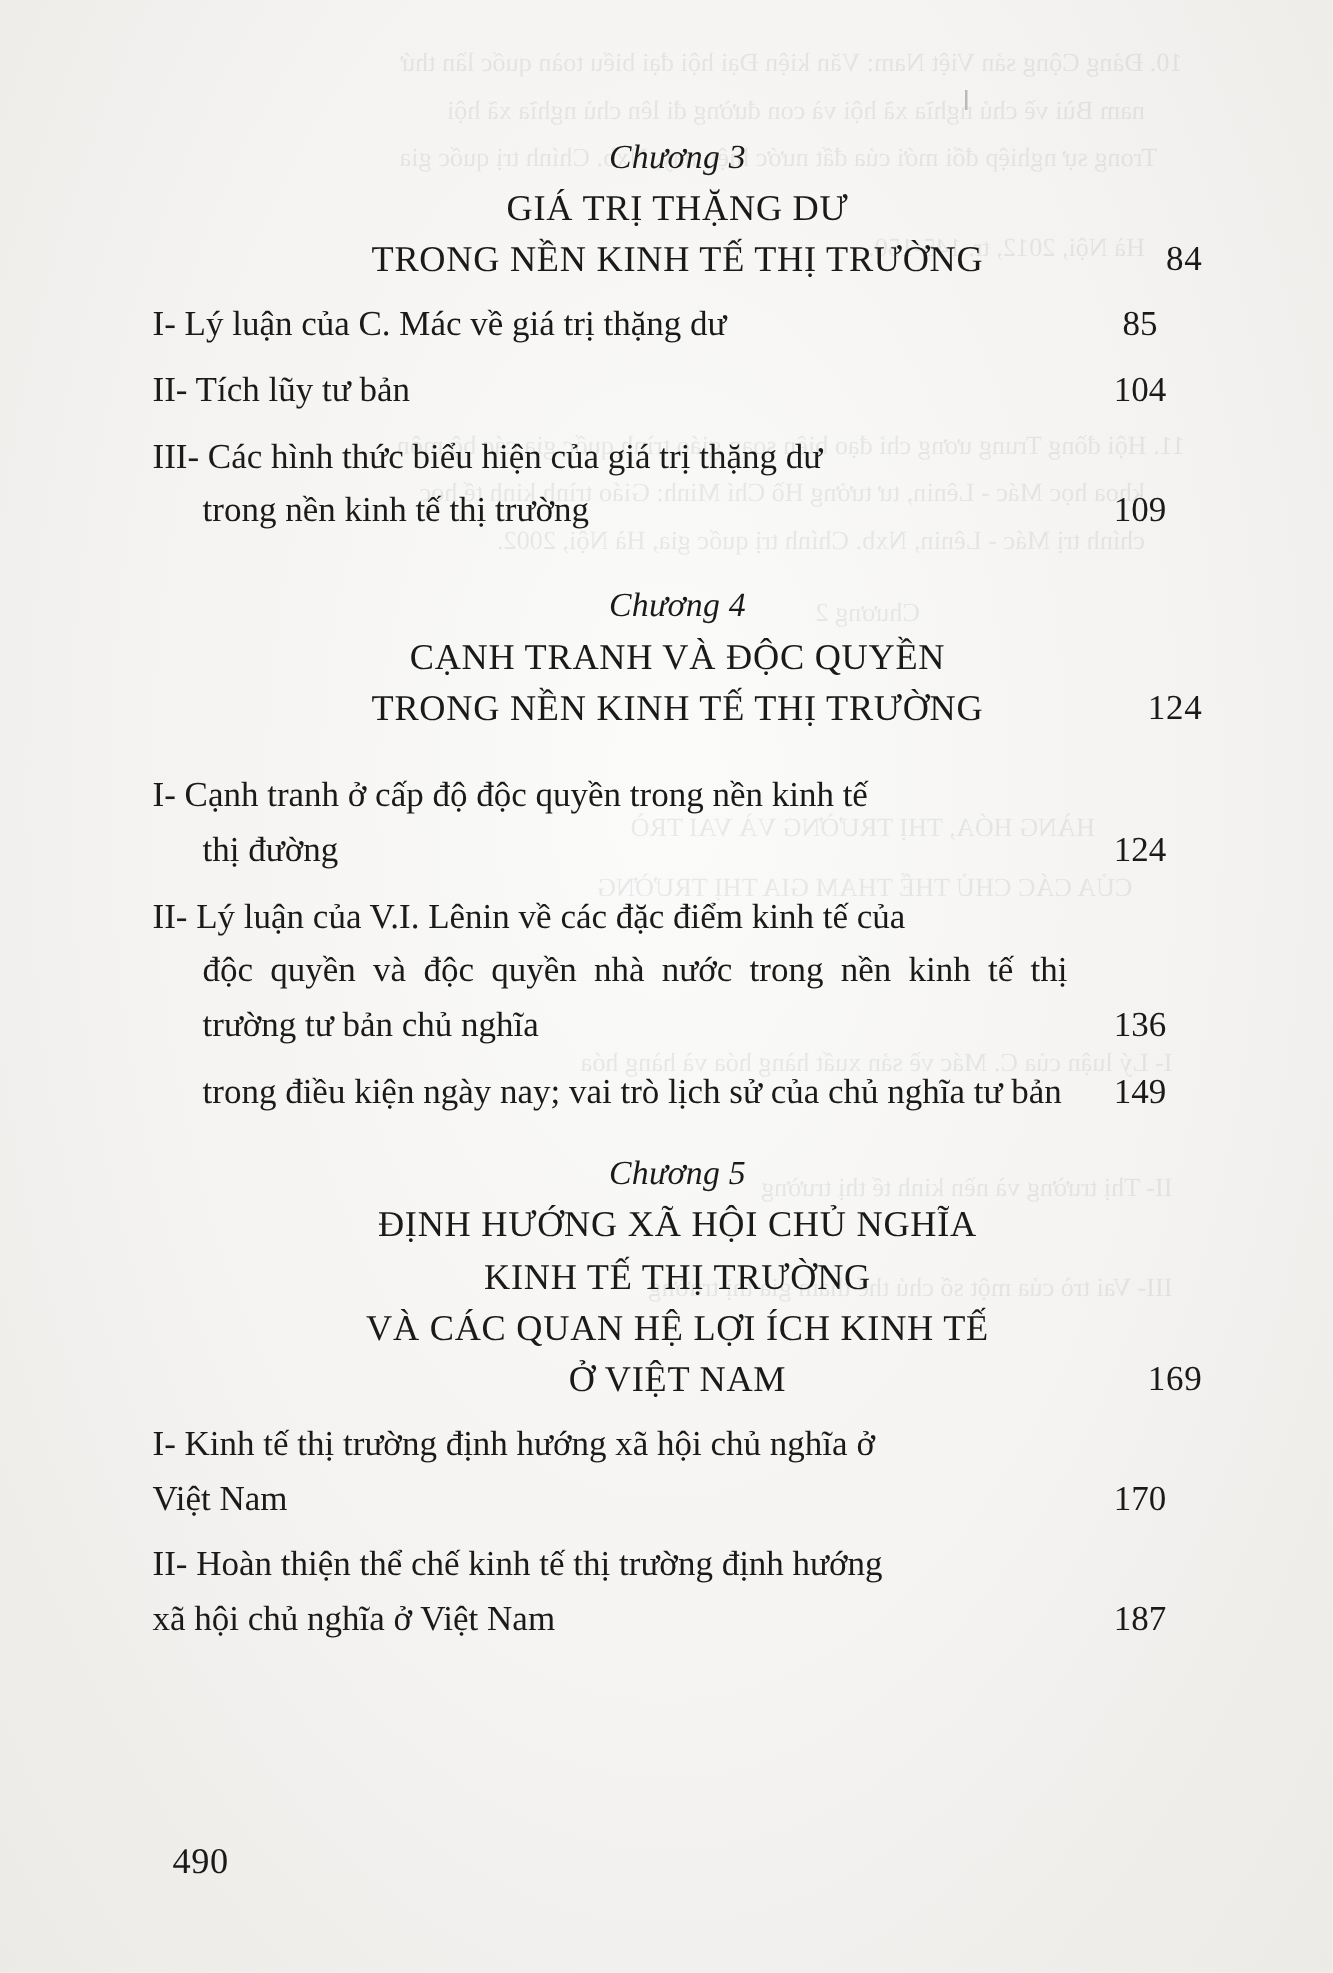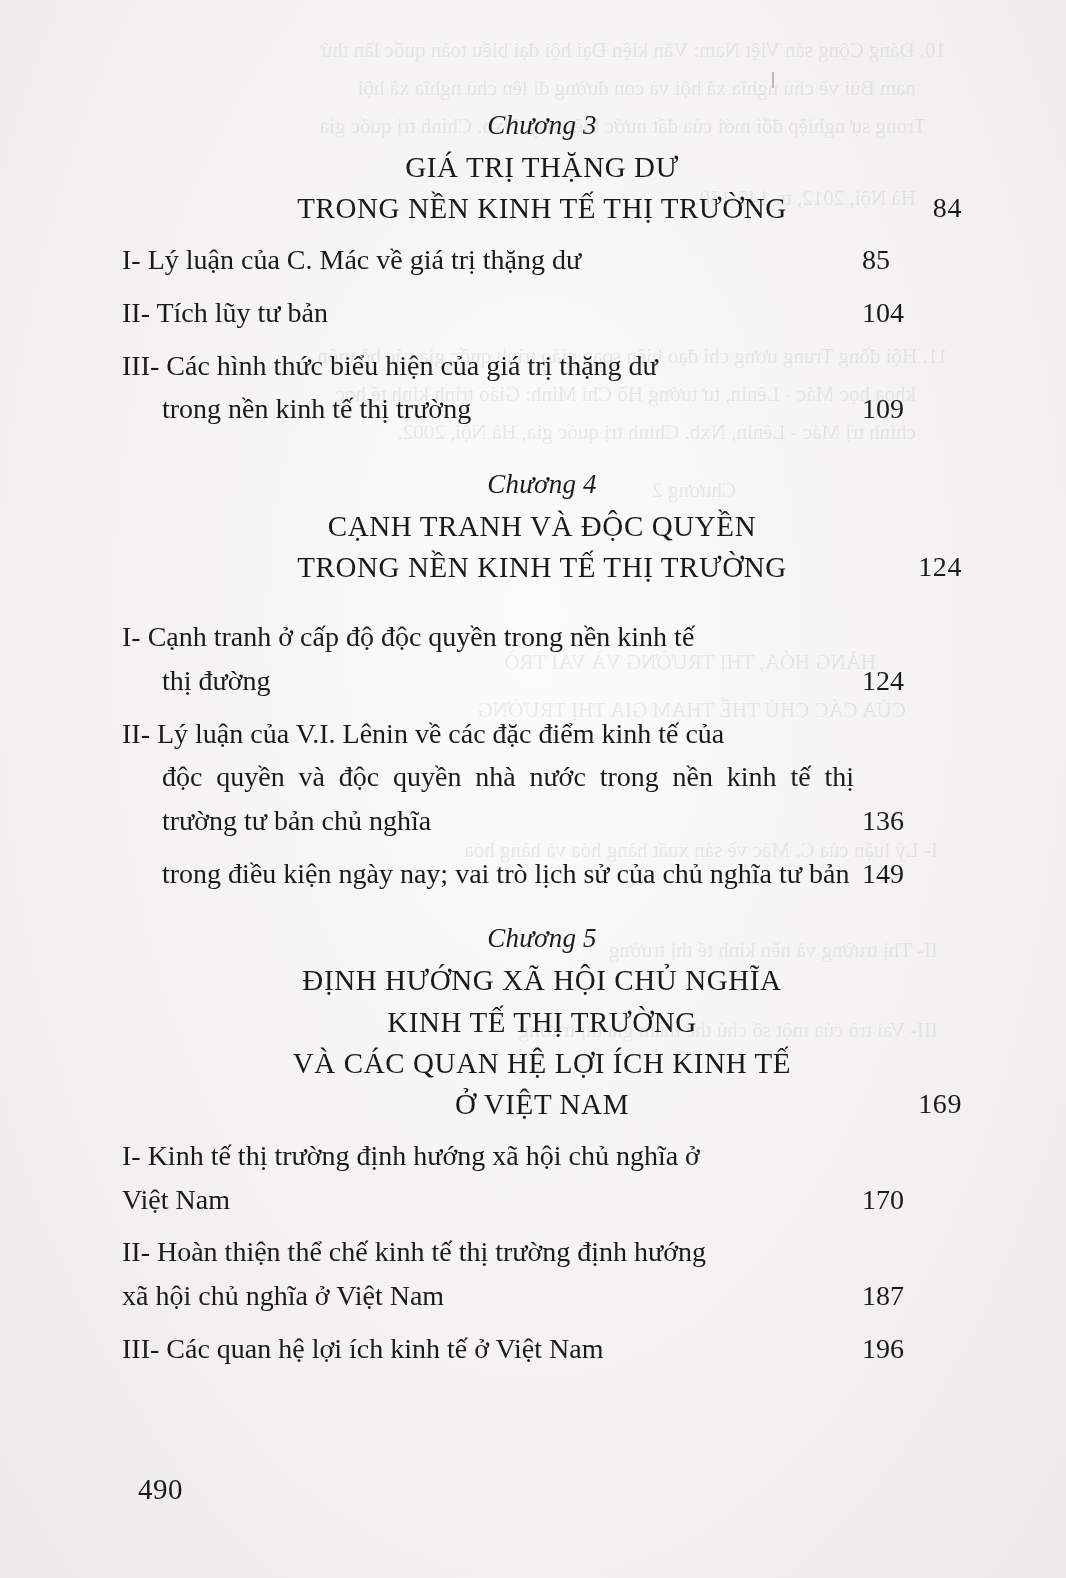--- a/index.html
+++ b/index.html
@@ -103,21 +103,21 @@
     text-justify: inter-word;
   }
   .entry .txt.single {
     text-align: left;
   }
   .entry .pg {
     position: absolute;
     right: 0;
     bottom: 0;
     width: 100px;
-    text-align: left;
+    text-align: center;
     font-size: 28px;
   }
   .entry .txt .cont {
     display: block;
     padding-left: 40px;
   }
 
   .gap-sm { height: 18px; }
   .gap-md { height: 28px; }
 
@@ -253,22 +253,18 @@
       </div>
 
       <div class="entry">
         <span class="txt">
           <span>II- Hoàn thiện thể chế kinh tế thị trường định hướng</span>
           <span class="cont" style="padding-left:0;">xã hội chủ nghĩa ở Việt Nam</span>
         </span>
         <span class="pg">187</span>
       </div>
 
-      <div class="entry">
-        <span class="txt single">III- Các quan hệ lợi ích kinh tế ở Việt Nam</span>
-        <span class="pg">196</span>
-      </div>
     </div>
 
   </div>
 
   <div class="folio">490</div>
 </div>
 
 </body></html>

